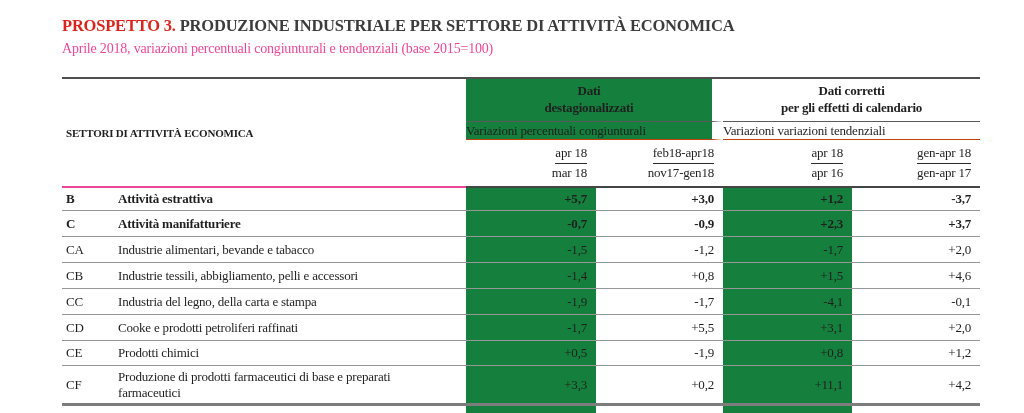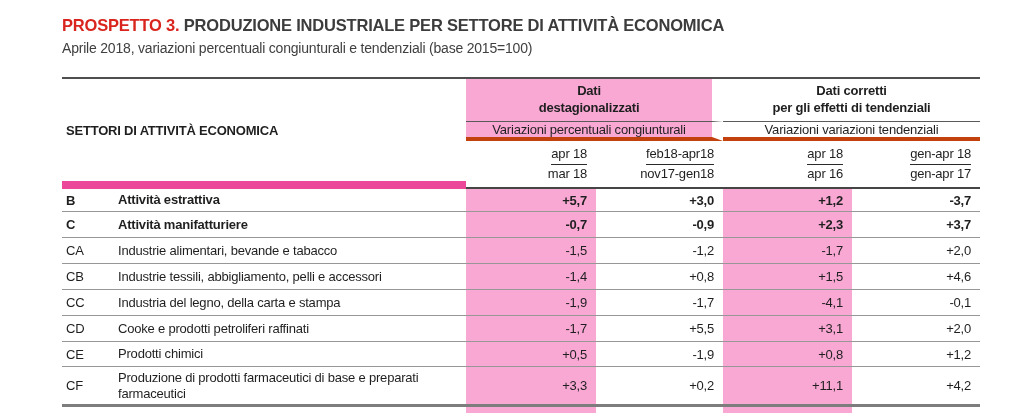--- a/index.html
+++ b/index.html
@@ -1,49 +1,49 @@
 <!DOCTYPE html>
 <html><head>
 <meta charset="utf-8">
 <style>
   * { margin:0; padding:0; box-sizing:border-box; }
   html,body { background:#fff; }
   .page {
     position:relative; width:1024px; height:413px; overflow:hidden;
-    background:#ffffff; font-family:Liberation Sans, sans-serif;
+    background:#ffffff; font-family:Liberation Serif, serif;
     color:#2b2b2b; letter-spacing:-0.2px;
   }
   .titleblock { position:absolute; left:62px; top:16px; width:920px; }
   .title-line { font-size:16.5px; font-weight:bold; color:#3c3c3c; }
   .title-red { color:#d9251d; }
-  .subtitle { font-size:14px; color:#404040; margin-top:5px; font-weight:normal; }
+  .subtitle { font-size:14px; color:#ec4899; margin-top:5px; font-weight:normal; }
 
   table.prospetto {
     position:absolute; left:62px; top:77px; width:918px;
     table-layout:fixed; border-collapse:separate; border-spacing:0;
     border-top:2px solid #4f4f4f;
     font-size:13px; color:#1f1f1f;
   }
   th, td { font-weight:normal; vertical-align:middle; }
-  .g { background:#f9a8d4; }
+  .g { background:#15803d; }
 
   
   tr.h1 { height:43px; }
   tr.h2 { height:18px; }
   tr.h3 { height:48px; }
   th.settori {
-    text-align:left; font-weight:bold; font-size:13px;
-    border-bottom:8px solid #ec4899; padding-left:4px;
+    text-align:left; font-weight:bold; font-size:11px;
+    border-bottom:2px solid #ec4899; padding-left:4px;
   }
   th.group {
     text-align:center; font-weight:bold; line-height:1.3;
     border-bottom:1px solid #5a5a5a;
   }
   th.gap { border-right:11px solid #ffffff; }
-  th.sub { text-align:center; border-bottom:4px solid #c2410c; }
+  th.sub { text-align:left; border-bottom:1px solid #c2410c; }
   th.period {
     text-align:right; padding-right:9px; border-bottom:2px solid #454545;
     line-height:1.45; vertical-align:middle;
   }
   .frac-top { display:inline-block; border-bottom:1px solid #2a2a2a; padding-bottom:0px;margin-left:21px; }
 
   
   td { border-bottom:1px solid #979797; }
   td.code { padding-left:4px; }
   td.desc { line-height:1.2; padding-right:18px; }
@@ -80,21 +80,21 @@
     </colgroup>
     <thead>
       <tr class="h1">
         <th class="settori" rowspan="3" colspan="2">SETTORI DI ATTIVITÀ ECONOMICA</th>
         <th class="group g gap" colspan="2">
           <div>Dati</div>
           <div>destagionalizzati</div>
         </th>
         <th class="group" colspan="2">
           <div>Dati corretti</div>
-          <div>per gli effetti di tendenziali</div>
+          <div>per gli effetti di calendario</div>
         </th>
       </tr>
       <tr class="h2">
         <th class="sub g gap" colspan="2">Variazioni percentuali congiunturali</th>
         <th class="sub" colspan="2">Variazioni variazioni tendenziali</th>
       </tr>
       <tr class="h3">
         <th class="period">
           <div><span class="frac-top">apr 18</span></div>
           <div>mar 18</div>

